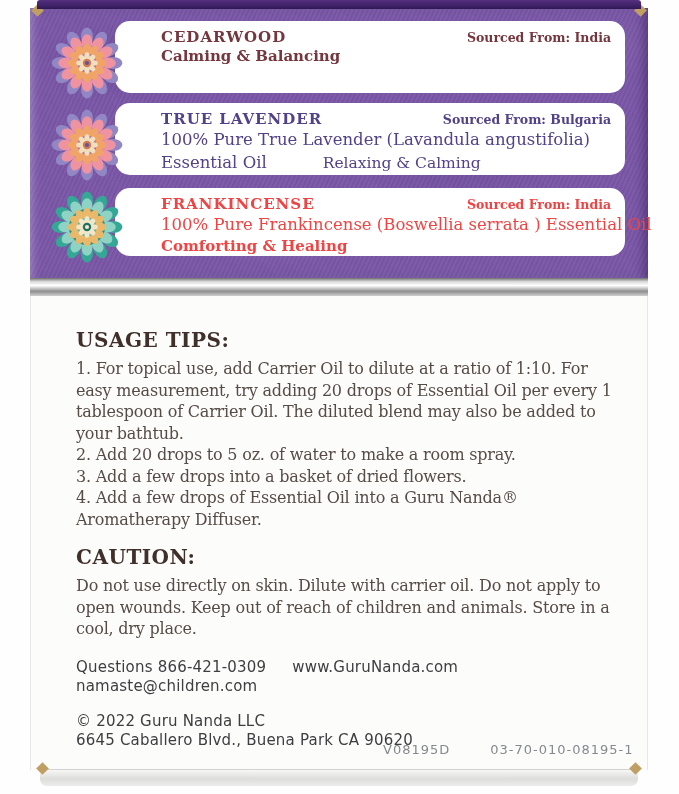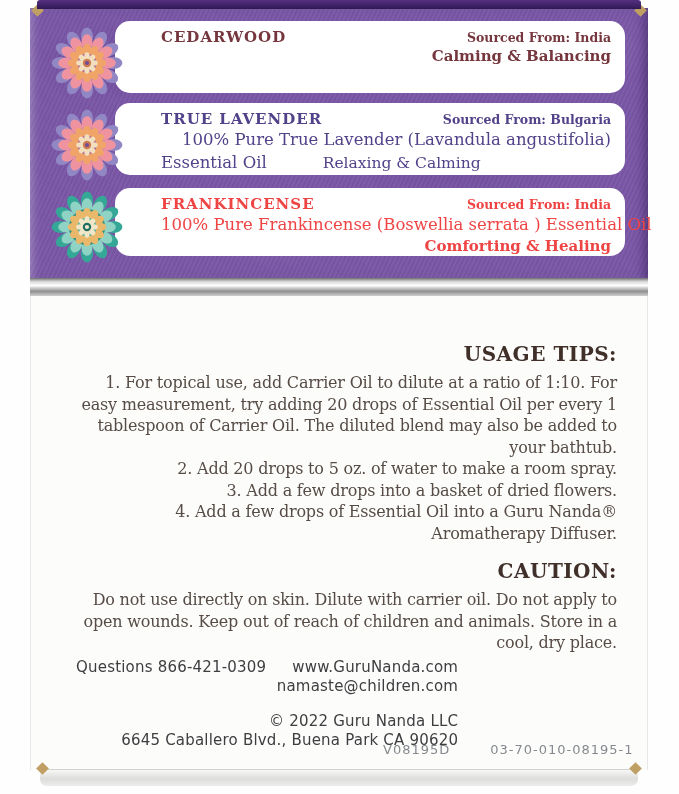--- a/index.html
+++ b/index.html
@@ -1,21 +1,21 @@
 <!DOCTYPE html>
 <html><head>
 <meta charset="utf-8">
 <style>
   html,body{margin:0;padding:0;}
   body{
     width:679px;height:794px;background:#ffffff;
     font-family:"DejaVu Serif", serif;
     -webkit-font-smoothing:antialiased;
   }
-  .stage{position:relative;width:679px;height:794px;overflow:hidden;background:#fefefe;text-align:right;}
+  .stage{position:relative;width:679px;height:794px;overflow:hidden;background:#fefefe;}
   .package{position:absolute;left:30px;top:0;width:618px;height:786px;}
 
   
   .top-flap{
     position:absolute;top:0;left:7px;right:7px;height:9px;
     background:linear-gradient(180deg,#55307f,#3c2064 70%,#2f1950);
     border-radius:3px 3px 0 0;z-index:3;
   }
   .notch{position:absolute;width:9px;height:9px;background:#bf9f63;transform:rotate(45deg);z-index:2;}
   .notch.tl{left:3px;top:6px;}
@@ -76,21 +76,21 @@
   .oil-row3 .oil-tagline{margin-left:56px;font-weight:normal;font-size:15.5px;}
 
   
   .mandala{position:absolute;left:21px;width:72px;height:72px;z-index:4;}
   .mandala svg{width:100%;height:100%;display:block;}
   .mandala-0{top:19px;}
   .mandala-1{top:101px;}
   .mandala-2{top:183px;}
 
   
-  .content{padding:46px 30px 0 45px;color:#564c45;}
+  .content{padding:32px 30px 0 45px;color:#564c45;}
   .section-heading{
     margin:0 0 6px 0;font-size:20px;font-weight:bold;color:#41302a;letter-spacing:.5px;line-height:24px;
   }
   .tip, .caution-text{
     margin:0;font-size:16px;line-height:21.5px;letter-spacing:-.2px;color:#564c45;
   }
   .caution-block{margin-top:15px;}
 
   
   .contact{

